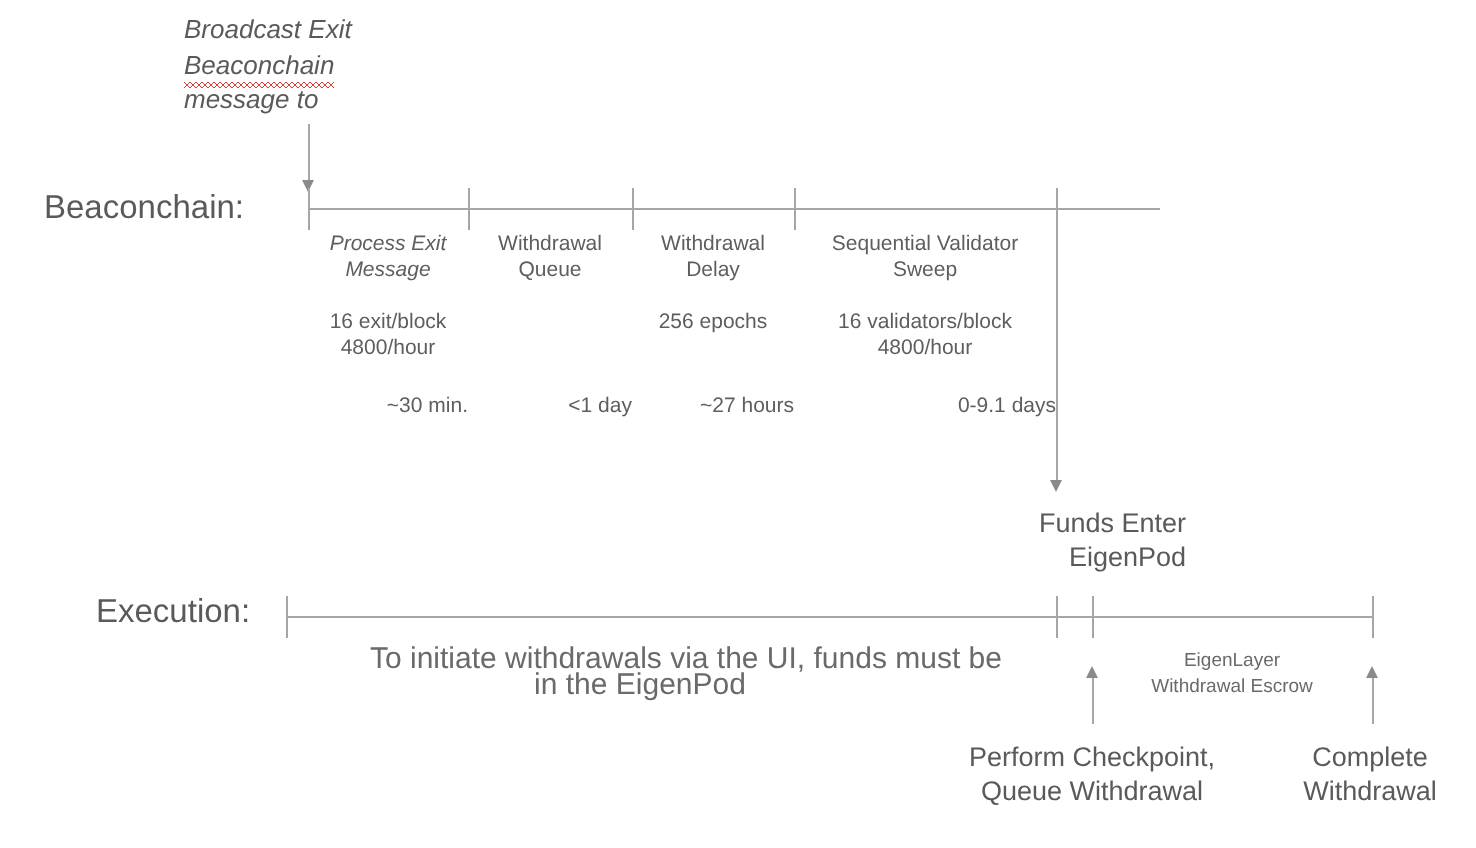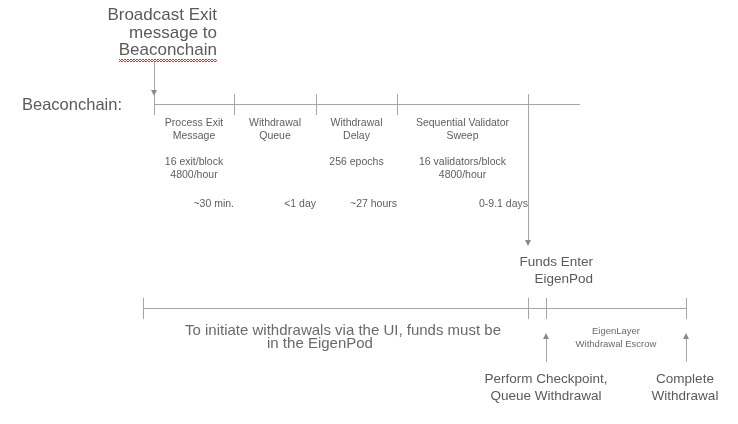--- a/index.html
+++ b/index.html
@@ -19,25 +19,26 @@
   .abs { position: absolute; }
 
   
   .lane-label {
     font-size: 16.5px;
     color: #5a5a5a;
     white-space: nowrap;
     line-height: 19px;
   }
   .title-block {
-    font-size: 17px;
+    font-size: 13px;
     color: #5a5a5a;
-    text-align: right;
+    text-align: left;
     line-height: 17.5px;
     white-space: nowrap;
+    font-style: italic;
   }
   .seg-name {
     font-size: 10.5px;
     color: #5e5e5e;
     text-align: center;
     line-height: 13px;
     white-space: nowrap;
   }
   .seg-metric {
     font-size: 10.5px;
@@ -120,40 +121,40 @@
     border-bottom: 6px solid #8a8a8a;
   }
 </style>
 </head>
 <body>
 
 <div id="diagram">
 
   <div class="abs title-block" style="left:92px; top:6px; width:125px;">
     <div>Broadcast Exit</div>
-    <div>message to</div>
     <div>
       <span class="squiggle">Beaconchain</span>
     </div>
+    <div>message to</div>
   </div>
 
   <div class="abs vline" style="left:154px; top:62px; height:30px;"></div>
   <div class="abs arrowhead-down" style="left:150.5px; top:90px;"></div>
 
   <div class="abs lane-label" style="left:22px; top:95px;">Beaconchain:</div>
 
   <div class="abs axis" style="left:154px; top:104px; width:426px;"></div>
 
   <div class="abs tick" style="left:154px; top:94px; height:21px;"></div>
   <div class="abs tick" style="left:234px; top:94px; height:21px;"></div>
   <div class="abs tick" style="left:316px; top:94px; height:21px;"></div>
   <div class="abs tick" style="left:397px; top:94px; height:21px;"></div>
   <div class="abs tick" style="left:528px; top:94px; height:21px;"></div>
 
-  <div class="abs seg-name" style="left:154px; top:116px; width:80px;">
+  <div class="abs seg-name" style="left:154px; top:116px; width:80px;font-style:italic;">
     <div>Process Exit</div>
     <div>Message</div>
   </div>
   <div class="abs seg-metric" style="left:154px; top:155px; width:80px;">
     <div>16 exit/block</div>
     <div>4800/hour</div>
   </div>
   <div class="abs seg-duration" style="left:154px; top:197px; width:80px;">~30 min.</div>
 
   <div class="abs seg-name" style="left:234px; top:116px; width:82px;">
@@ -182,20 +183,21 @@
   <div class="abs seg-duration" style="left:397px; top:197px; width:131px;">0-9.1 days</div>
 
   <div class="abs vline" style="left:528px; top:115px; height:127px;"></div>
   <div class="abs arrowhead-down" style="left:524.5px; top:240px;"></div>
 
   <div class="abs node-label" style="left:463px; top:253px; width:130px;text-align:right;">
     <div>Funds Enter</div>
     <div>EigenPod</div>
   </div>
 
+  <div class="abs lane-label" style="left:48px; top:297px;">Execution:</div>
 
   <div class="abs axis" style="left:143px; top:308px; width:544px;"></div>
 
   <div class="abs tick" style="left:143px; top:298px; height:21px;"></div>
   <div class="abs tick" style="left:528px; top:298px; height:21px;"></div>
   <div class="abs tick" style="left:546px; top:298px; height:21px;"></div>
   <div class="abs tick" style="left:686px; top:298px; height:21px;"></div>
 
   <div class="abs note-small" style="left:185px; top:324px; width:270px;">
     <div>To initiate withdrawals via the UI, funds must be</div>

